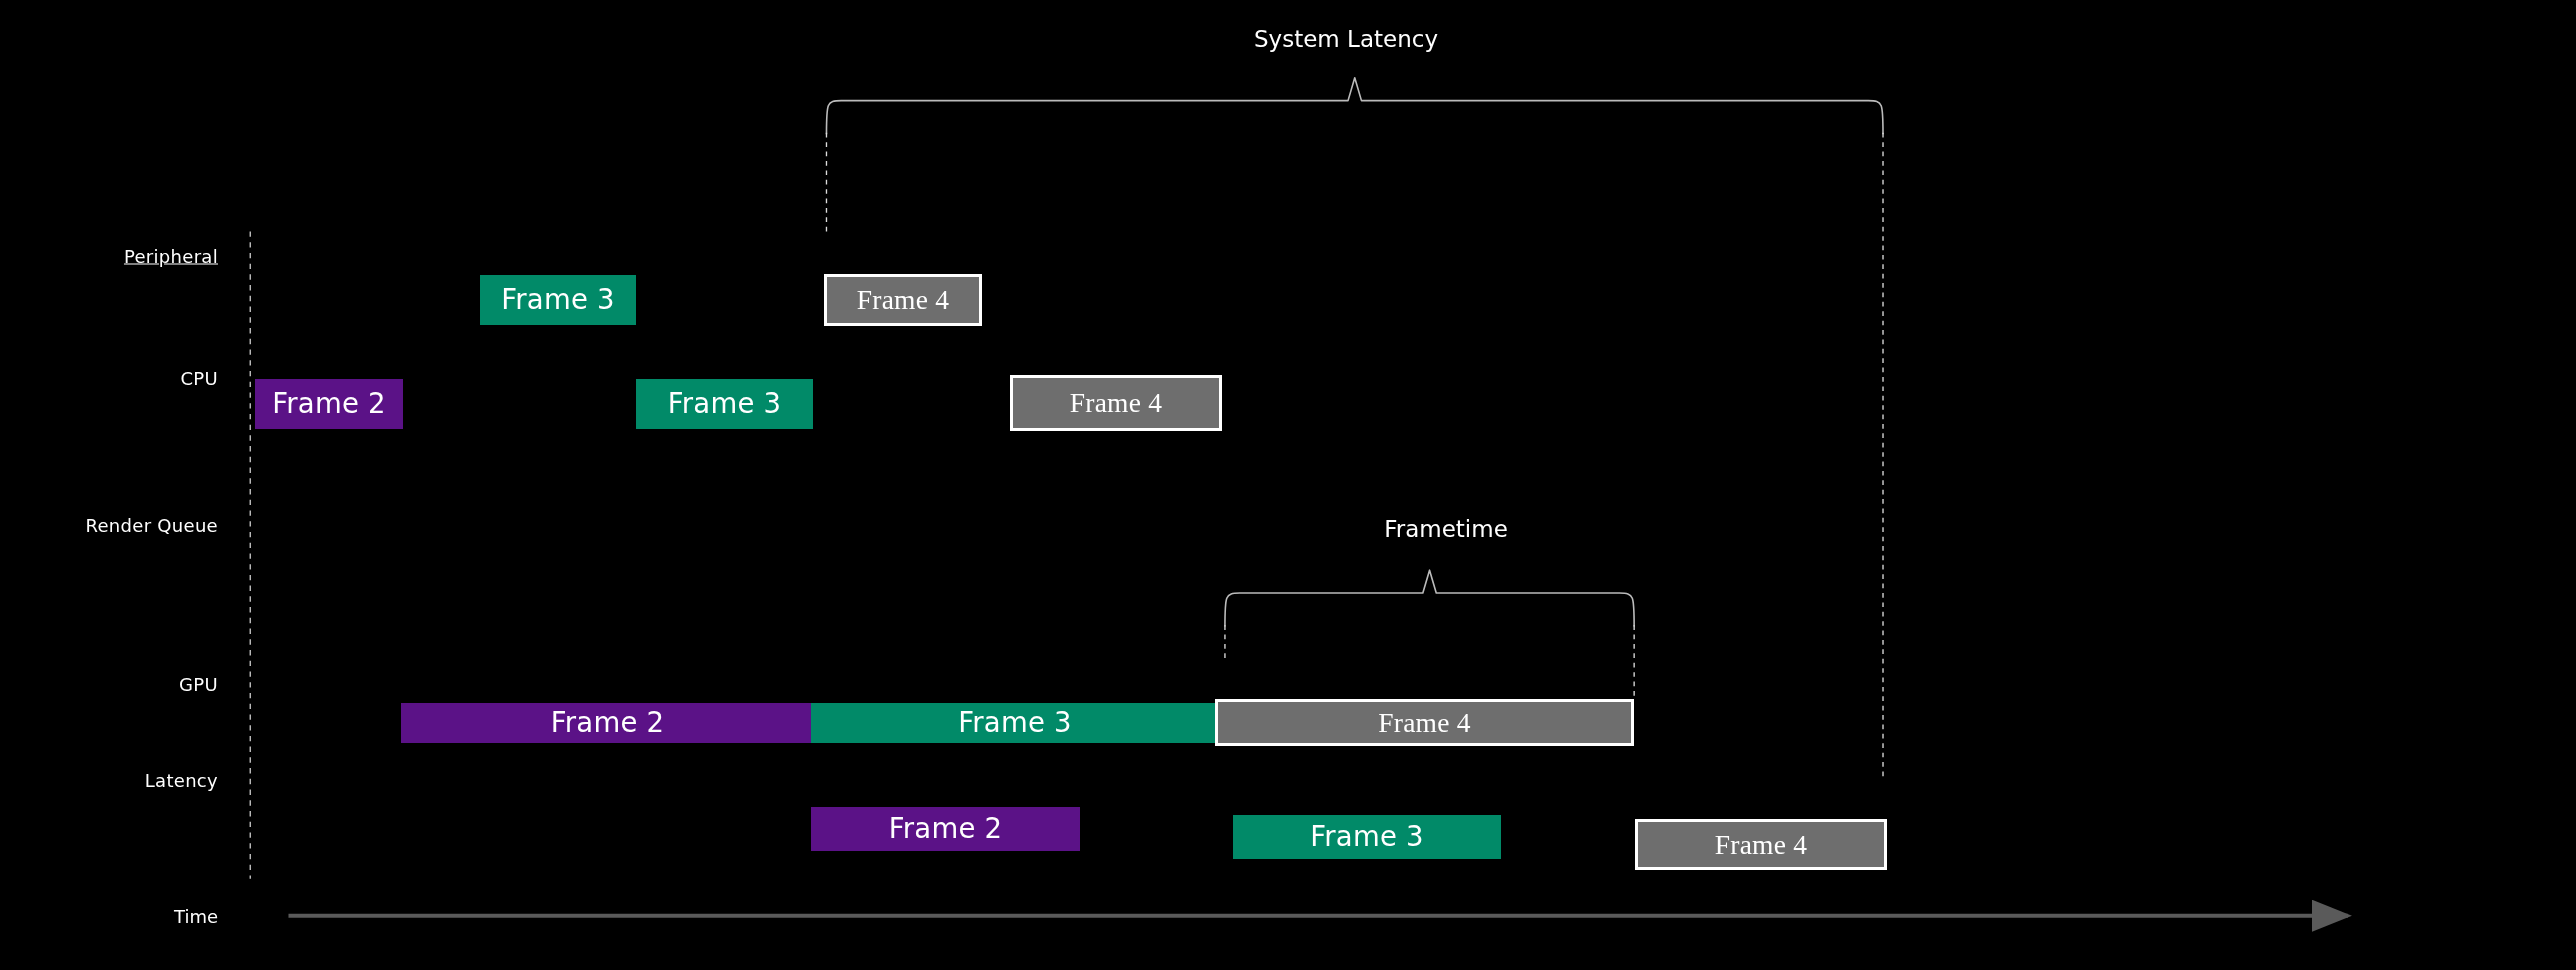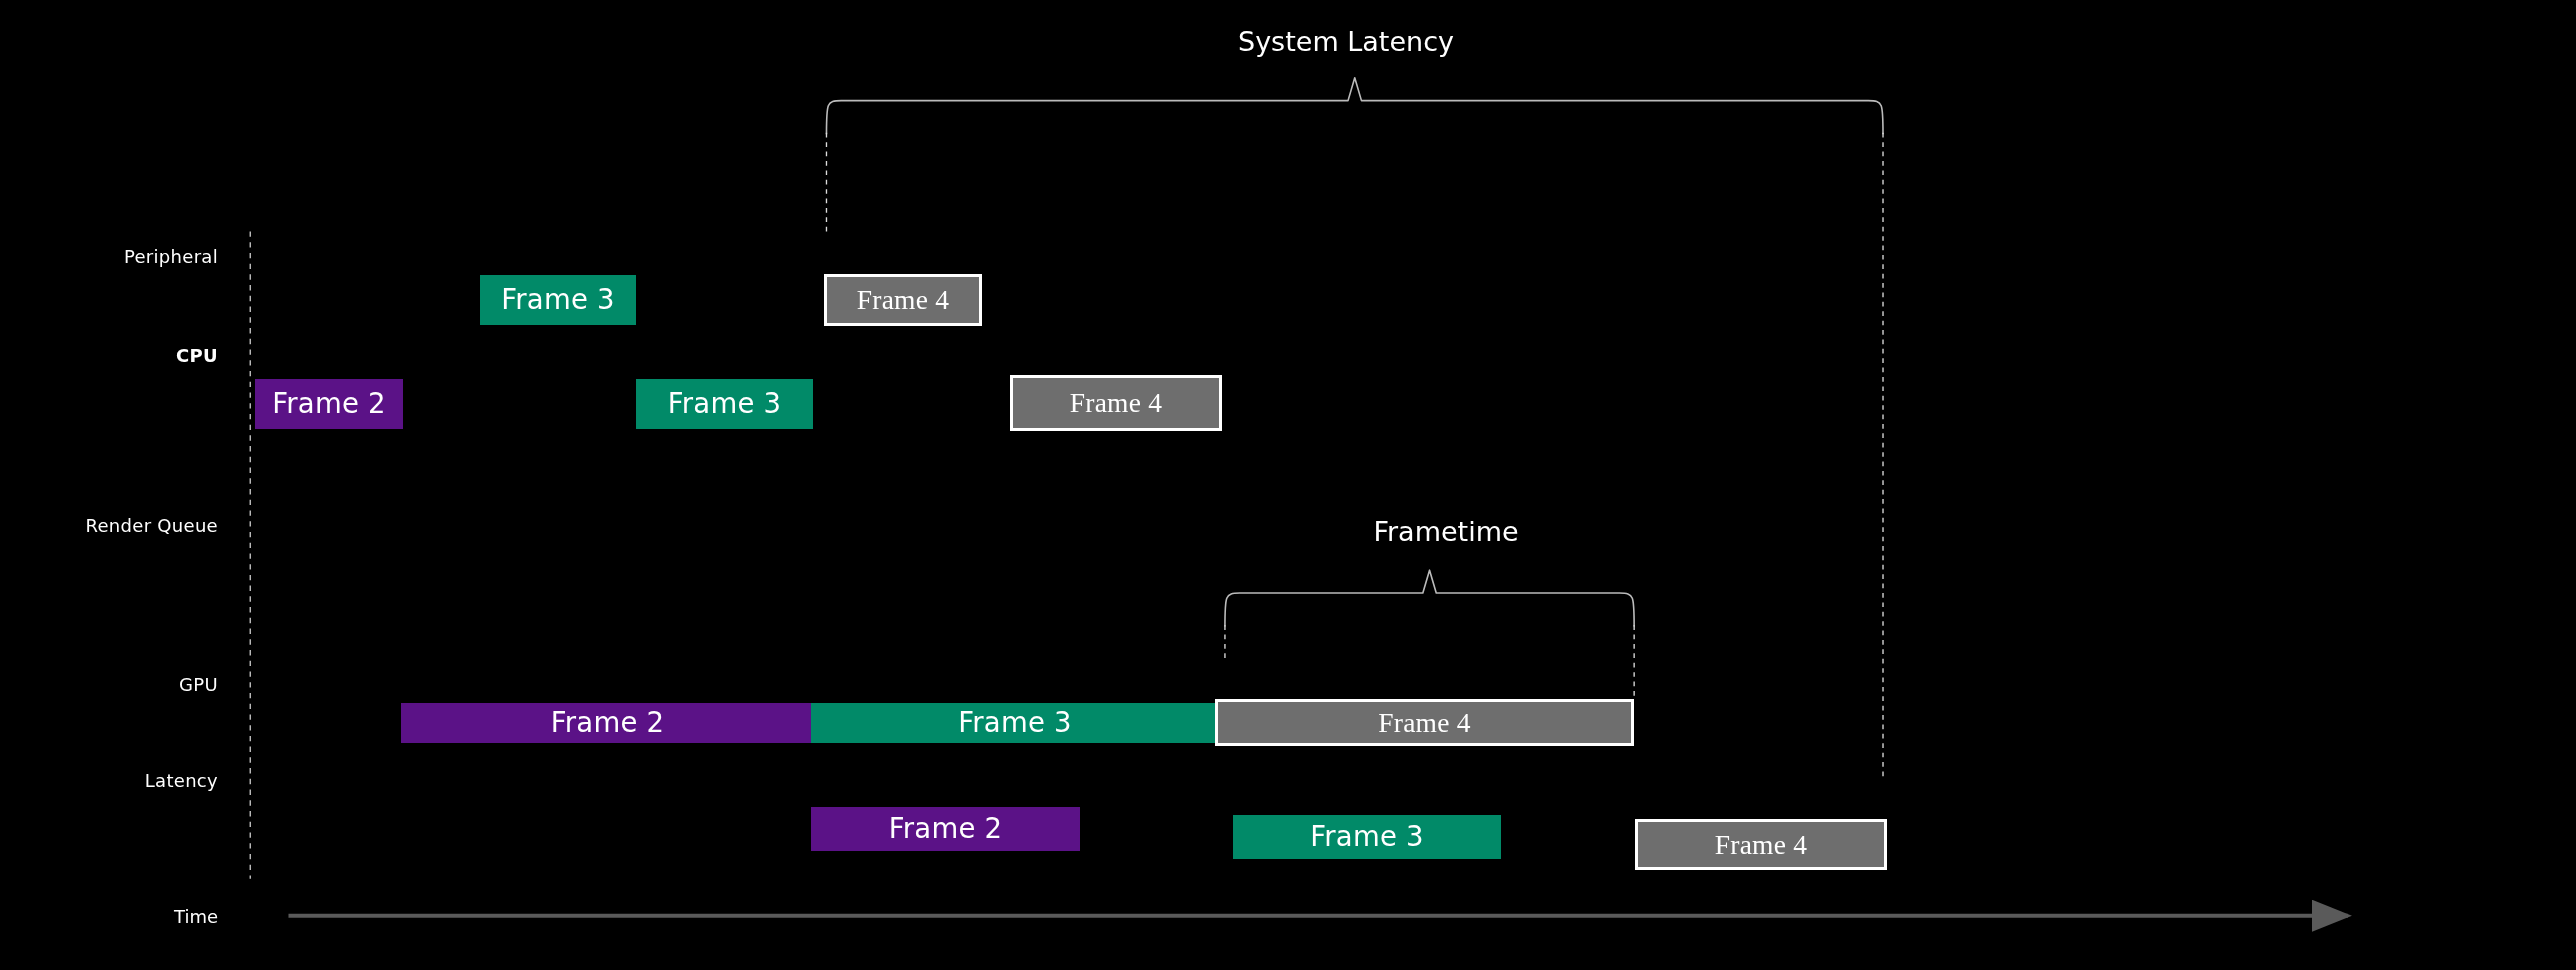--- a/index.html
+++ b/index.html
@@ -60,21 +60,21 @@
   }
   .bar.bordered {
     border: 3.4px solid #ffffff;
     font-family: Liberation Serif, serif;
   }
   
   .annot-title {
     position: absolute;
     transform: translateX(-50%);
     white-space: nowrap;
-    font-size: 27px;
+    font-size: 23px;
     color: #ffffff;
     font-family: "DejaVu Sans", "Liberation Sans", sans-serif;
     line-height: 1;
   }
   .time-label {
     position: absolute;
     transform: translateY(-50%);
     font-size: 18px;
     color: #ffffff;
     white-space: nowrap;
@@ -100,22 +100,22 @@
         <path d="M 1232 200 C 1232 154 1232 150 1254 150 L 2009.5 150 L 2019.5 116 L 2029.5 150 L 2785 150 C 2807 150 2807 154 2807 200" fill="none" stroke="#bbbbbb" stroke-width="2.4" stroke-linejoin="round"></path>
         <line x1="1232" y1="198" x2="1232" y2="352" stroke="#dddddd" stroke-width="2" stroke-dasharray="7 7"></line>
         <line x1="2807" y1="198" x2="2807" y2="1158" stroke="#dddddd" stroke-width="2" stroke-dasharray="7 7"></line>
         <path d="M 1826 934 C 1826 888 1826 884 1848 884 L 2121 884 L 2131 850 L 2141 884 L 2414 884 C 2436 884 2436 888 2436 934" fill="none" stroke="#bbbbbb" stroke-width="2.4" stroke-linejoin="round"></path>
         <line x1="1826" y1="932" x2="1826" y2="982" stroke="#dddddd" stroke-width="2" stroke-dasharray="7 7"></line>
         <line x1="2436" y1="932" x2="2436" y2="1042" stroke="#dddddd" stroke-width="2" stroke-dasharray="7 7"></line>
       </g>
   </svg>
 
   <div id="row-labels">
-      <div class="row-label" style="top: 256px;">Peripheral</div>
-      <div class="row-label" style="top: 355px; font-weight: bold;">CPU</div>
+      <div class="row-label" style="top: 256px; text-decoration: underline;">Peripheral</div>
+      <div class="row-label" style="top: 378px;">CPU</div>
       <div class="row-label" style="top: 525px;">Render Queue</div>
       <div class="row-label" style="top: 684px;">GPU</div>
       <div class="row-label" style="top: 780px;">Latency</div>
     </div>
 
   <div id="bars">
       <div class="bar" style="left: 480px; top: 231px; width: 156px; height: 50px; background: rgb(1, 138, 104);">
         <span>Frame 3</span>
       </div>
       <div class="bar bordered" style="left: 824px; top: 230px; width: 158px; height: 52px; background: rgb(110, 110, 110);">

